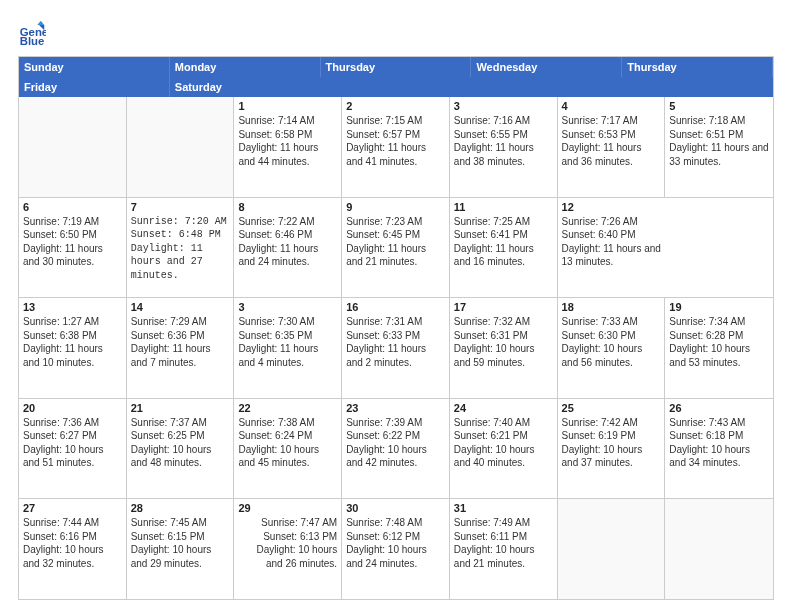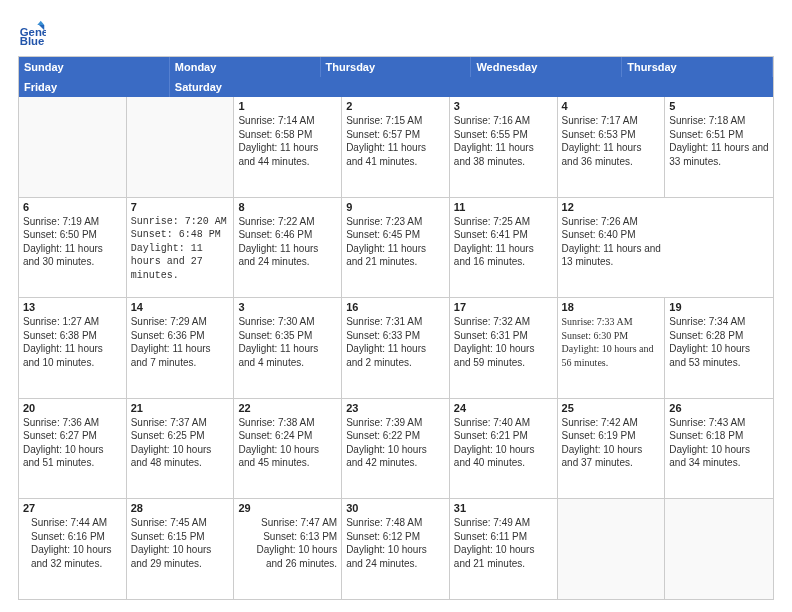--- a/index.html
+++ b/index.html
@@ -242,21 +242,21 @@
 Daylight: 11 hours and 2 minutes.</div>
           </div>
           <div class="cal-cell">
             <div class="day-num">17</div>
             <div class="cell-text" style="white-space: pre-wrap;">Sunrise: 7:32 AM
 Sunset: 6:31 PM
 Daylight: 10 hours and 59 minutes.</div>
           </div>
           <div class="cal-cell">
             <div class="day-num">18</div>
-            <div class="cell-text" style="white-space: pre-wrap; font-family: Liberation Serif, serif;">Sunrise: 7:33 AM
+            <div class="cell-text" style="white-space: pre-wrap;">Sunrise: 7:33 AM
 Sunset: 6:30 PM
 Daylight: 10 hours and 56 minutes.</div>
           </div>
           <div class="cal-cell">
             <div class="day-num">19</div>
             <div class="cell-text" style="white-space: pre-wrap;">Sunrise: 7:34 AM
 Sunset: 6:28 PM
 Daylight: 10 hours and 53 minutes.</div>
           </div>
         </div>
@@ -300,21 +300,21 @@
           <div class="cal-cell">
             <div class="day-num">26</div>
             <div class="cell-text" style="white-space: pre-wrap;">Sunrise: 7:43 AM
 Sunset: 6:18 PM
 Daylight: 10 hours and 34 minutes.</div>
           </div>
         </div>
         <div class="cal-row">
           <div class="cal-cell">
             <div class="day-num">27</div>
-            <div class="cell-text" style="white-space: pre-wrap; margin-left: 8px;">Sunrise: 7:44 AM
+            <div class="cell-text" style="white-space: pre-wrap;">Sunrise: 7:44 AM
 Sunset: 6:16 PM
 Daylight: 10 hours and 32 minutes.</div>
           </div>
           <div class="cal-cell">
             <div class="day-num">28</div>
             <div class="cell-text" style="white-space: pre-wrap;">Sunrise: 7:45 AM
 Sunset: 6:15 PM
 Daylight: 10 hours and 29 minutes.</div>
           </div>
           <div class="cal-cell">

